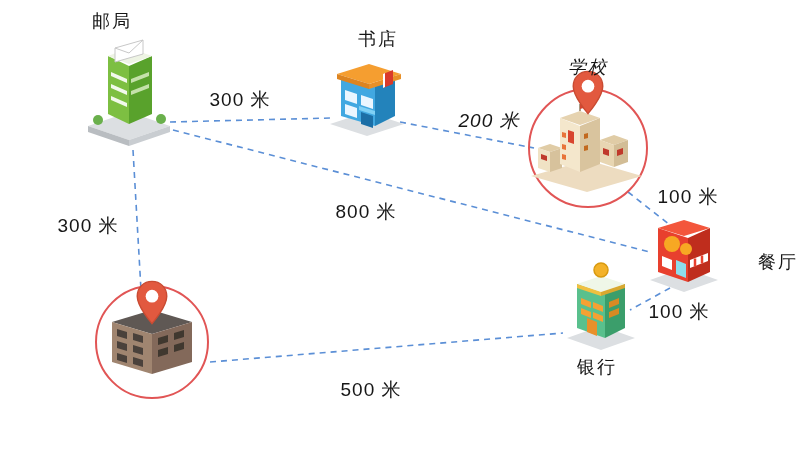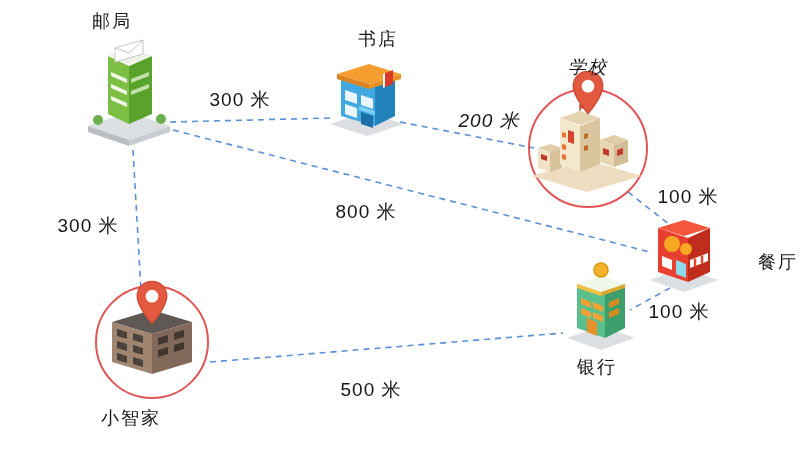--- a/index.html
+++ b/index.html
@@ -198,15 +198,14 @@
   <svg class="pin" style="left:135px; top:280px;" width="34" height="45" viewBox="0 0 24 32">
     <path d="M12 1 C6 1 1.5 5.5 1.5 11.5 C1.5 19 12 31 12 31 C12 31 22.5 19 22.5 11.5 C22.5 5.5 18 1 12 1 Z" fill="#e2593f" stroke="#c94b32" stroke-width="1"></path>
     <circle cx="12" cy="11.5" r="4.5" fill="#ffffff"></circle>
   </svg>
 
   <span class="node-label" style="left:112px; top:21px;">邮局</span>
   <span class="node-label" style="left:378px; top:39px;">书店</span>
   <span class="node-label" style="left:588px; top:67px;font-style:italic;">学校</span>
   <span class="node-label" style="left:737px; top:262px;margin-left:41px;">餐厅</span>
   <span class="node-label" style="left:597px; top:367px;text-align:center;">银行</span>
-  <span class="node-label" style="left:131px; top:418px;">小智家</span>
 
 </div>
 
 </body></html>

